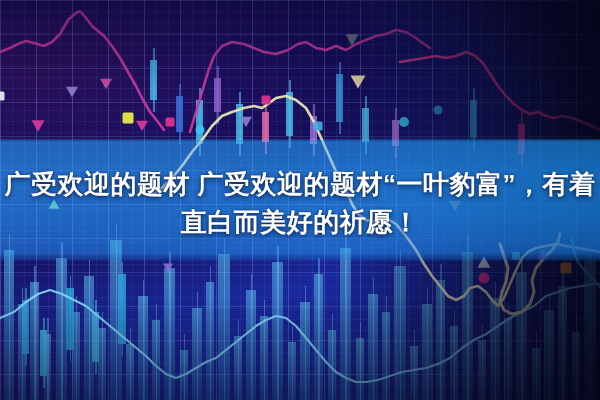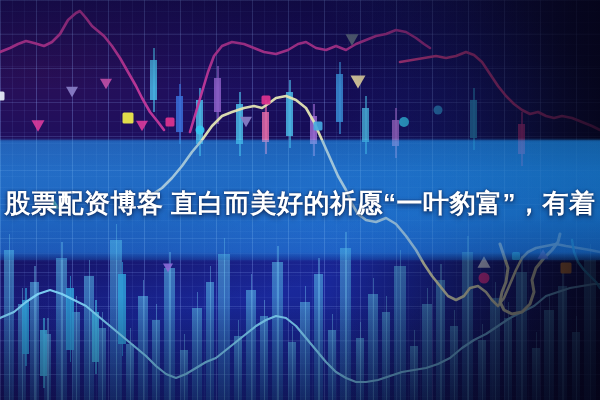--- a/index.html
+++ b/index.html
@@ -247,16 +247,17 @@
       <polygon points="163,263.6 173,263.6 168,272.4" fill="#8a6ad6" opacity=".92"></polygon>
       <rect x="-4.5" y="91.5" width="9" height="9" rx="1.5" fill="#e8eef8" opacity=".92"></rect>
     </svg>
 
   <div class="layer" id="bg-vignette"></div>
 
   <div class="abs" id="hl-band" style="top:138px;height:124px;"></div>
   <div class="abs" id="hl-band2" style="top:140px;height:120px;"></div>
 
   <div class="abs" id="headline" style="top:160px;height:86px;">
-    <div class="l1">股票配资博客 直白而美好的祈愿“一叶豹富”，有着</div>
+    <div class="l1">广受欢迎的题材 广受欢迎的题材“一叶豹富”，有着</div>
+    <div class="l2">直白而美好的祈愿！</div>
   </div>
 
 </div>
 
 </body></html>

